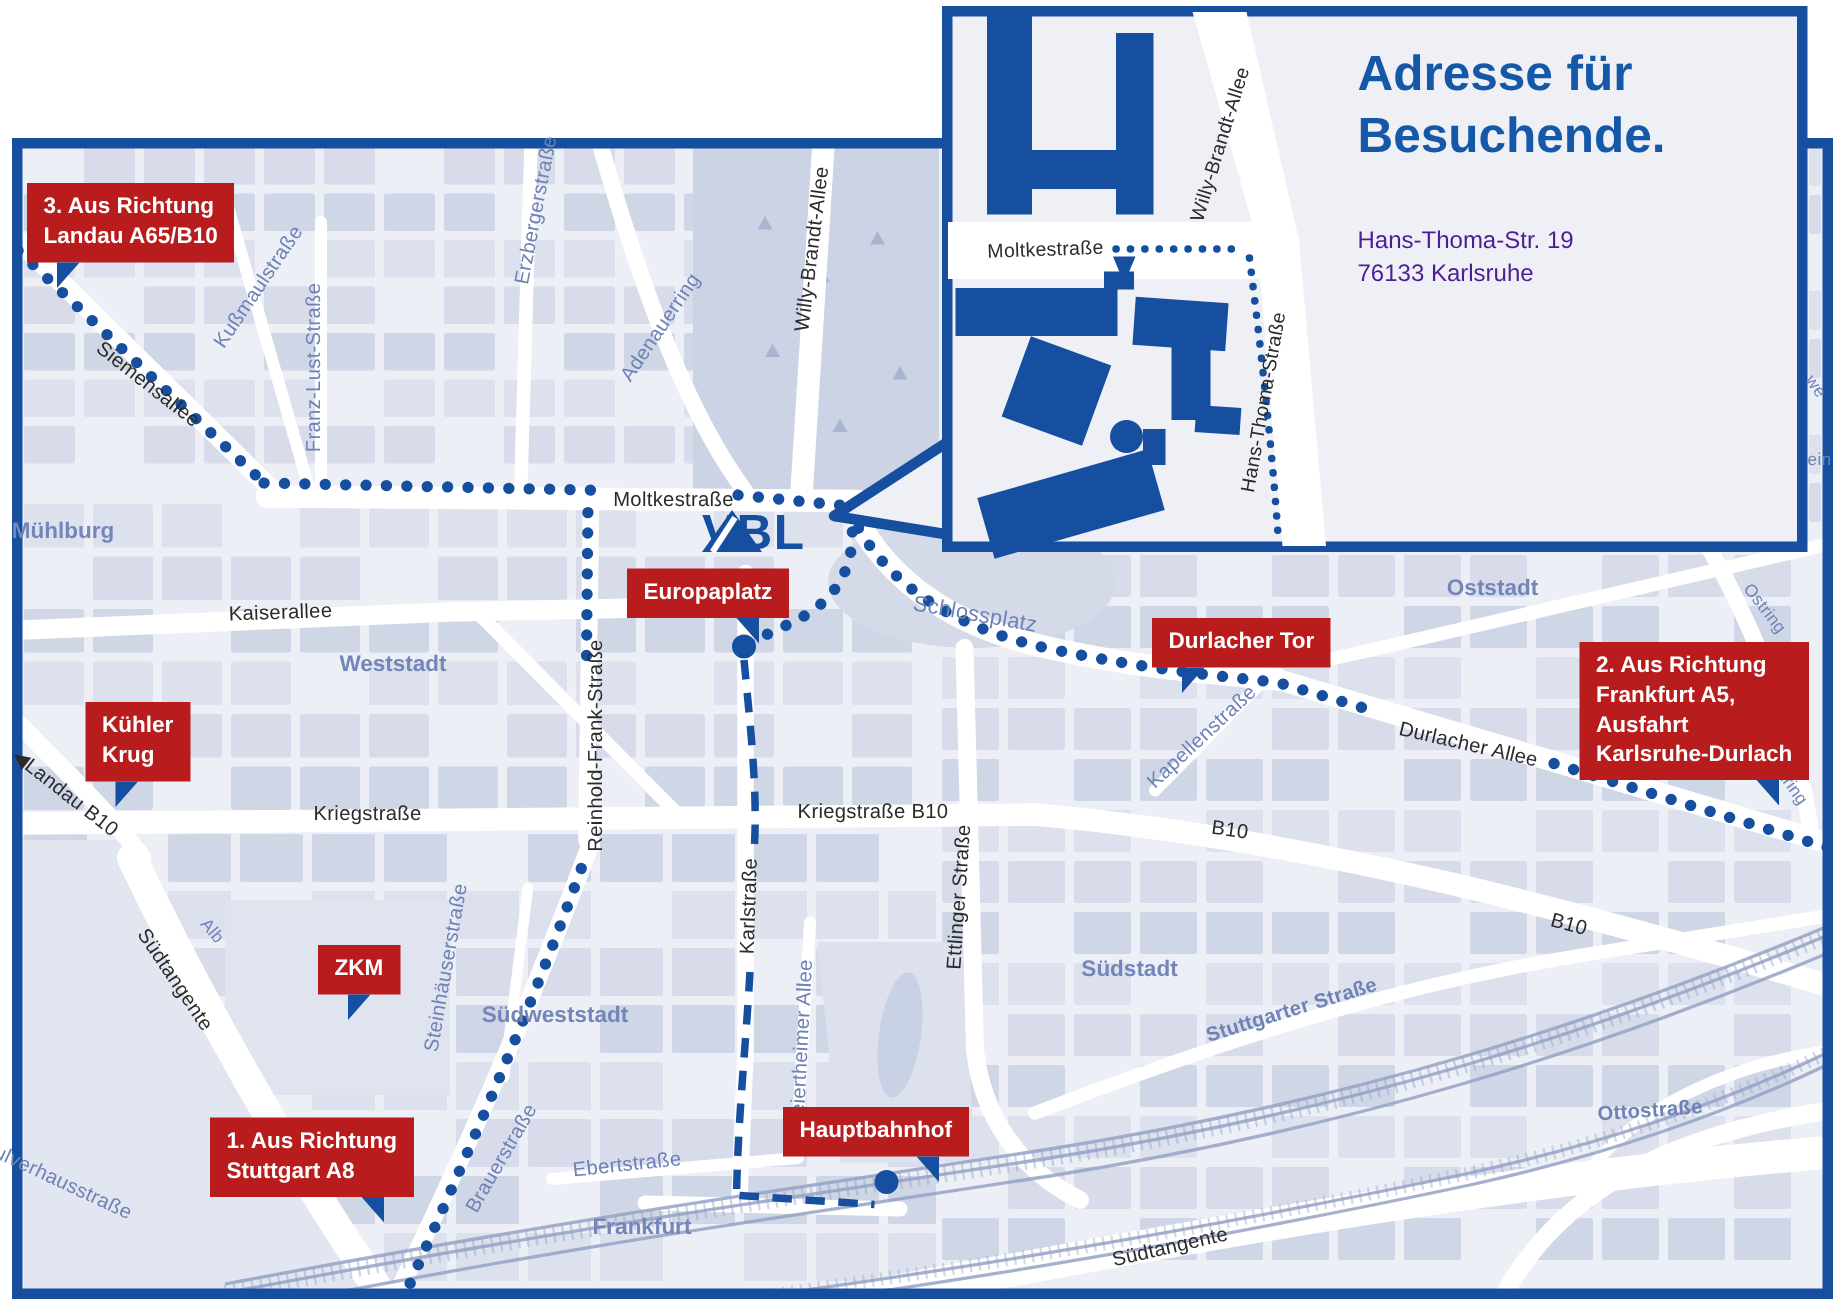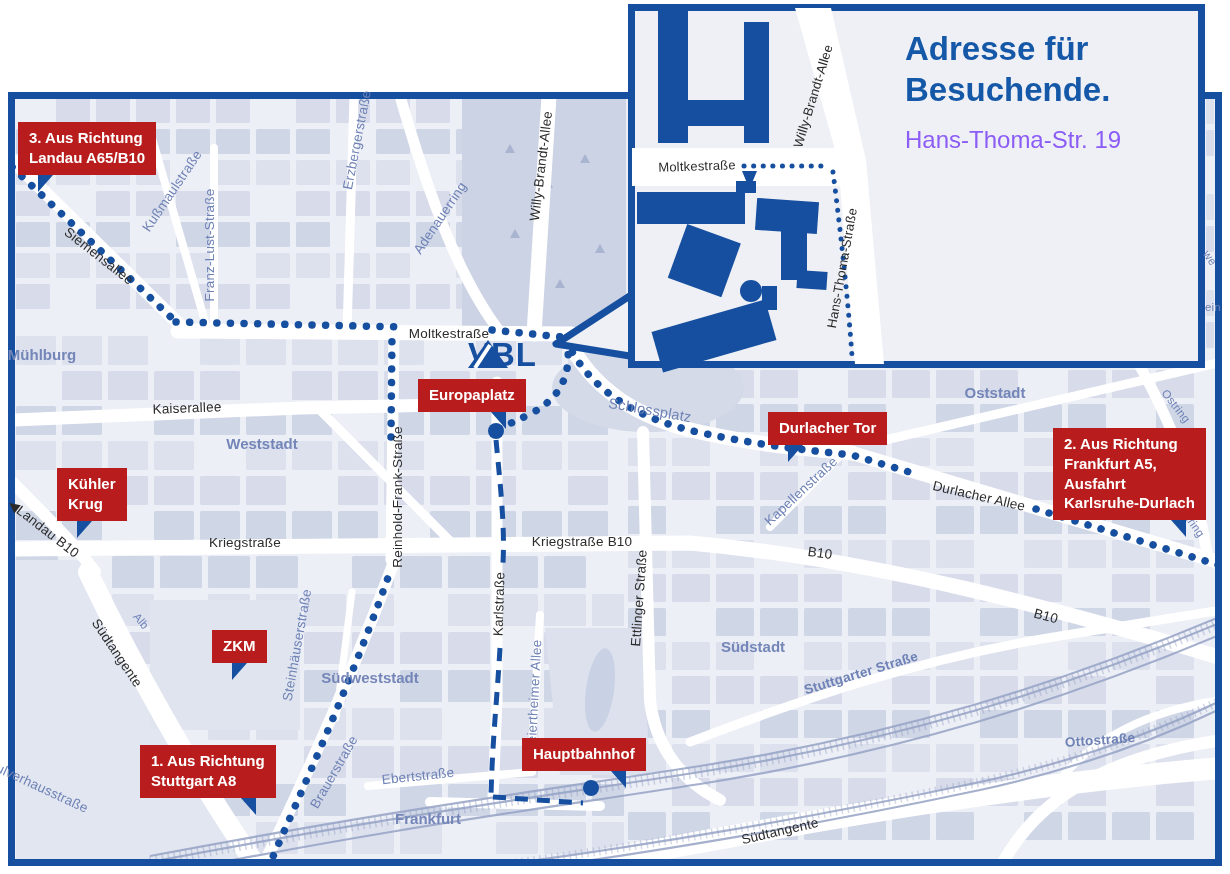--- a/index.html
+++ b/index.html
@@ -21,21 +21,21 @@
            line-height:1.32;padding:6px 11px 7px;white-space:nowrap;z-index:6;}
   .callout .tail{position:absolute;top:100%;width:0;height:0;border-style:solid;}
   .callout.tail-bl .tail{left:20px;border-width:17px 15px 0 0;
            border-color:#164f9f transparent transparent transparent;}
   .callout.tail-br .tail{right:20px;border-width:17px 0 0 15px;
            border-color:#164f9f transparent transparent transparent;}
   
   .inset-text{position:absolute;left:628px;top:4px;width:659px;height:364px;z-index:8;pointer-events:none;}
   .inset-title{position:absolute;left:277px;top:24px;font-size:33px;font-weight:bold;
                color:#1558a8;line-height:1.25;}
-  .inset-address{position:absolute;left:277px;top:120px;font-size:24px;color:#8b5cf6;line-height:1.35;}
+  .inset-address{position:absolute;left:277px;top:146px;font-size:16px;color:#4c1d95;line-height:1.35;}
   .inset-labels .slabel{font-size:13px;}
   
   .vbl-logo{position:absolute;left:466px;top:338px;display:flex;align-items:flex-end;z-index:5;}
   .vbl-logo .word{font-size:33px;font-weight:bold;color:#164f9f;letter-spacing:1px;line-height:1;
                   margin-left:2px;}
 </style>
 </head>
 <body>
 
 <div class="stage">
@@ -644,20 +644,21 @@
       </div>
     </div>
 
   <div class="inset-text">
     <div class="inset-title">
       <div>Adresse für</div>
       <div>Besuchende.</div>
     </div>
     <div class="inset-address">
       <div>Hans-Thoma-Str. 19</div>
+      <div>76133 Karlsruhe</div>
     </div>
   </div>
   <div class="layer inset-labels" id="inset-labels">
       <span class="slabel sm" style="left: 697px; top: 166px; transform: translate(-50%, -50%) rotate(-2deg);">Moltkestraße</span>
       <span class="slabel sm" style="left: 813px; top: 96px; transform: translate(-50%, -50%) rotate(-73deg);">Willy-Brandt-Allee</span>
       <span class="slabel sm" style="left: 842px; top: 268px; transform: translate(-50%, -50%) rotate(-80deg);">Hans-Thoma-Straße</span>
     </div>
 
 </div>
 

